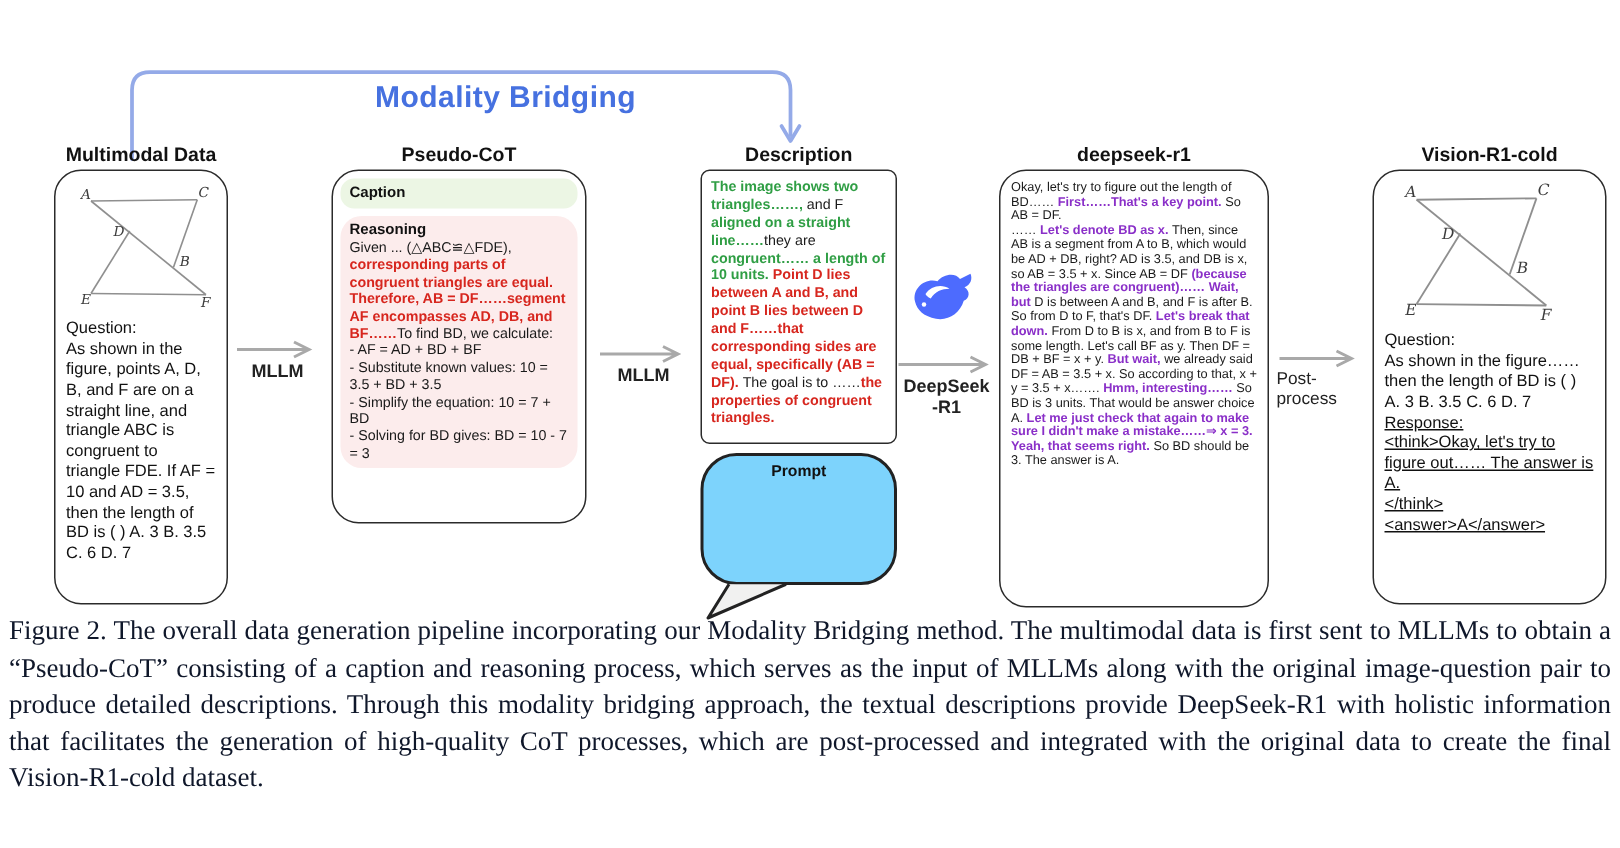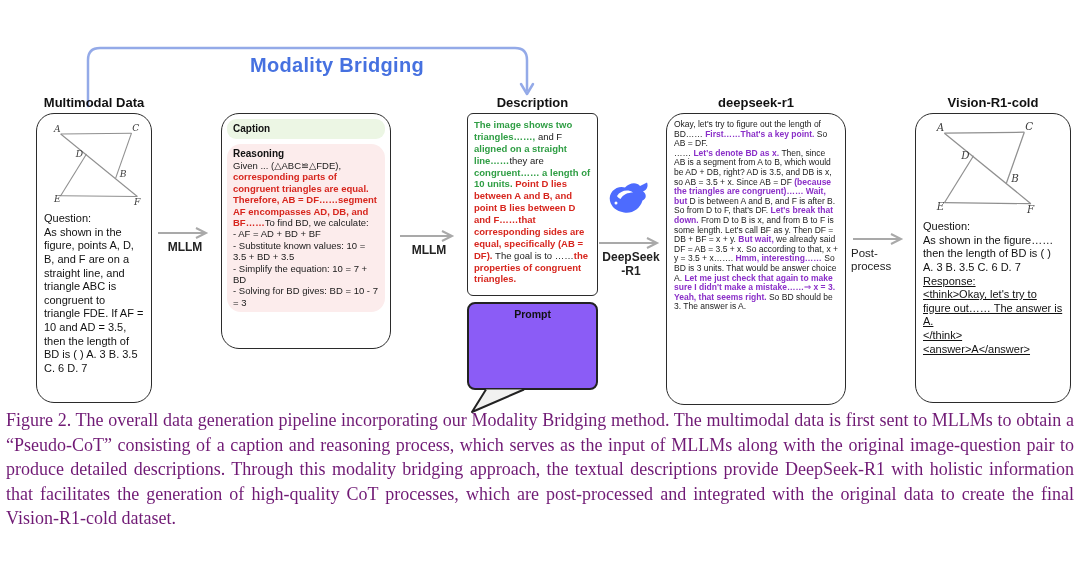--- a/index.html
+++ b/index.html
@@ -32,27 +32,27 @@
   .seg-red{color:var(--red);font-weight:700;}
   .seg-purple{color:var(--purple);font-weight:700;}
   .arrow-group{position:absolute;display:flex;flex-direction:column;align-items:center;gap:1px;}
   .arrow-label{font-size:12px;font-weight:700;color:#222;white-space:pre-line;text-align:center;line-height:1.15;}
   .bridge-label{
     position:absolute;font-size:20px;font-weight:700;color:var(--blue_heading);
     text-align:center;letter-spacing:.3px;
   }
   .desc-box{font-size:9.5px;line-height:1.25;}
   .bubble{
-    position:absolute;background:#8b5cf6;border:2px solid #222;border-radius:8px;
+    position:absolute;background:#7dd3fc;border:2px solid #222;border-radius:24px;
     padding:4px 6px;font-size:9.8px;line-height:1.18;color:#111;
   }
   .bubble .hdr{text-align:center;font-weight:700;font-size:10.5px;margin-bottom:1px;}
   .caption{
     position:absolute;font-family:"Liberation Serif","DejaVu Serif",serif;
-    font-size:18px;line-height:24.6px;color:#701a75;text-align:justify;
+    font-size:18px;line-height:24.6px;color:#0f172a;text-align:justify;
   }
   .diagram-line{stroke:#8f8f8f;stroke-width:1.3;fill:none;}
   .diagram-label{font-family:"DejaVu Serif","Liberation Serif",serif;font-style:italic;font-size:11px;fill:#3c3c3c;}
   .ds-panel{font-size:8.5px;line-height:1.13;padding:6px 7px;}
 </style>
 </head>
 <body>
 
 <div class="canvas">
 
@@ -81,20 +81,21 @@
 As shown in the figure, points A, D, B, and F are on a straight line, and triangle ABC is congruent to triangle FDE. If AF = 10 and AD = 3.5, then the length of BD is ( )  A. 3  B. 3.5  C. 6  D. 7</div>
   </div>
 
   <div class="arrow-group" style="left:153px;top:226px;width:64px;">
     <svg width="58" height="14">
       <path d="M2 7 H48 M40 2 L50 7 L40 12" fill="none" stroke="var(--arrow_gray)" stroke-width="2"></path>
     </svg>
     <div class="arrow-label">MLLM</div>
   </div>
 
+  <div class="panel-title" style="left:221px;top:95px;width:170px;">Pseudo-CoT</div>
   <div class="panel" style="left:221px;top:113px;width:170px;height:236px;padding:5px;">
     <div class="subbox green-bg" style="margin-bottom:5px;">
       <div class="hdr">Caption</div>
     </div>
     <div class="subbox pink-bg">
       <div class="hdr">Reasoning</div>
       <div><span class="seg-black">Given ... (△ABC≌△FDE), </span><span class="seg-red">corresponding parts of congruent triangles are equal. Therefore, AB = DF……segment AF encompasses AD, DB, and BF……</span><span class="seg-black">To find BD, we calculate:<br>- AF = AD + BD + BF<br>- Substitute known values: 10 = 3.5 + BD + 3.5<br>- Simplify the equation: 10 = 7 + BD<br>- Solving for BD gives: BD = 10 - 7 = 3</span></div>
     </div>
   </div>
 

